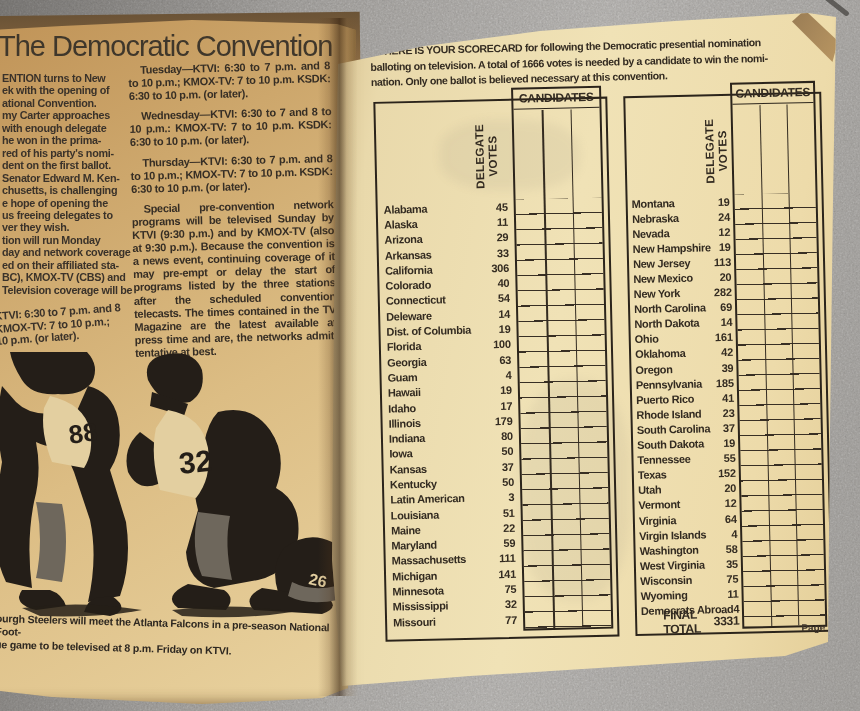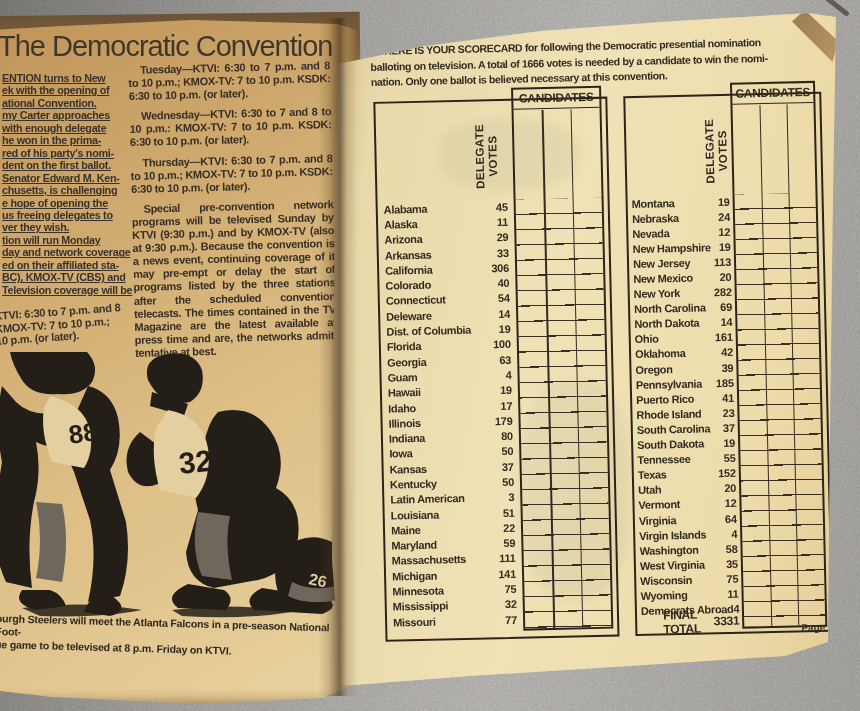--- a/index.html
+++ b/index.html
@@ -32,21 +32,21 @@
   .spine-shadow{position:absolute;left:318px;top:18px;width:40px;height:678px;pointer-events:none;
     background:linear-gradient(90deg,rgba(80,55,25,0) 0,rgba(90,60,30,.22) 28%,rgba(50,30,12,.55) 54%,rgba(120,90,50,.22) 72%,rgba(0,0,0,0) 100%);}
   .smudge{position:absolute;background:#8d8574;opacity:.10;filter:blur(5px);border-radius:40%;}
 
   
   .lp-content{position:absolute;inset:0;color:#362e23;}
   .headline{position:absolute;left:6px;top:30px;font-size:29px;font-weight:400;
     letter-spacing:-1px;color:#3f372b;white-space:nowrap;}
   .col1{position:absolute;left:10px;top:72px;width:178px;
     font-size:10.8px;font-weight:700;line-height:12.45px;letter-spacing:-.3px;
-    white-space:pre-line;color:#3a322a;text-decoration:underline;}
+    white-space:pre-line;color:#3a322a;}
   .col1-sched{position:absolute;left:2px;top:310px;width:190px;
     font-size:11px;font-weight:700;line-height:12.6px;letter-spacing:-.3px;
     white-space:pre-line;transform:rotate(-4deg);transform-origin:left top;color:#3a322a;}
   .col2{position:absolute;left:136px;top:64px;width:202px;
     transform:rotate(-1.4deg);transform-origin:left top;color:#362e25;}
   .col2 p{margin:0 0 7px 0;font-size:11px;font-weight:700;line-height:13.1px;
     letter-spacing:-.3px;text-align:justify;text-indent:12px;}
   .photo{position:absolute;left:0;top:352px;width:362px;height:266px;}
   .caption{position:absolute;left:4px;top:612px;width:360px;
     font-size:10.6px;font-weight:700;line-height:13px;letter-spacing:-.2px;

